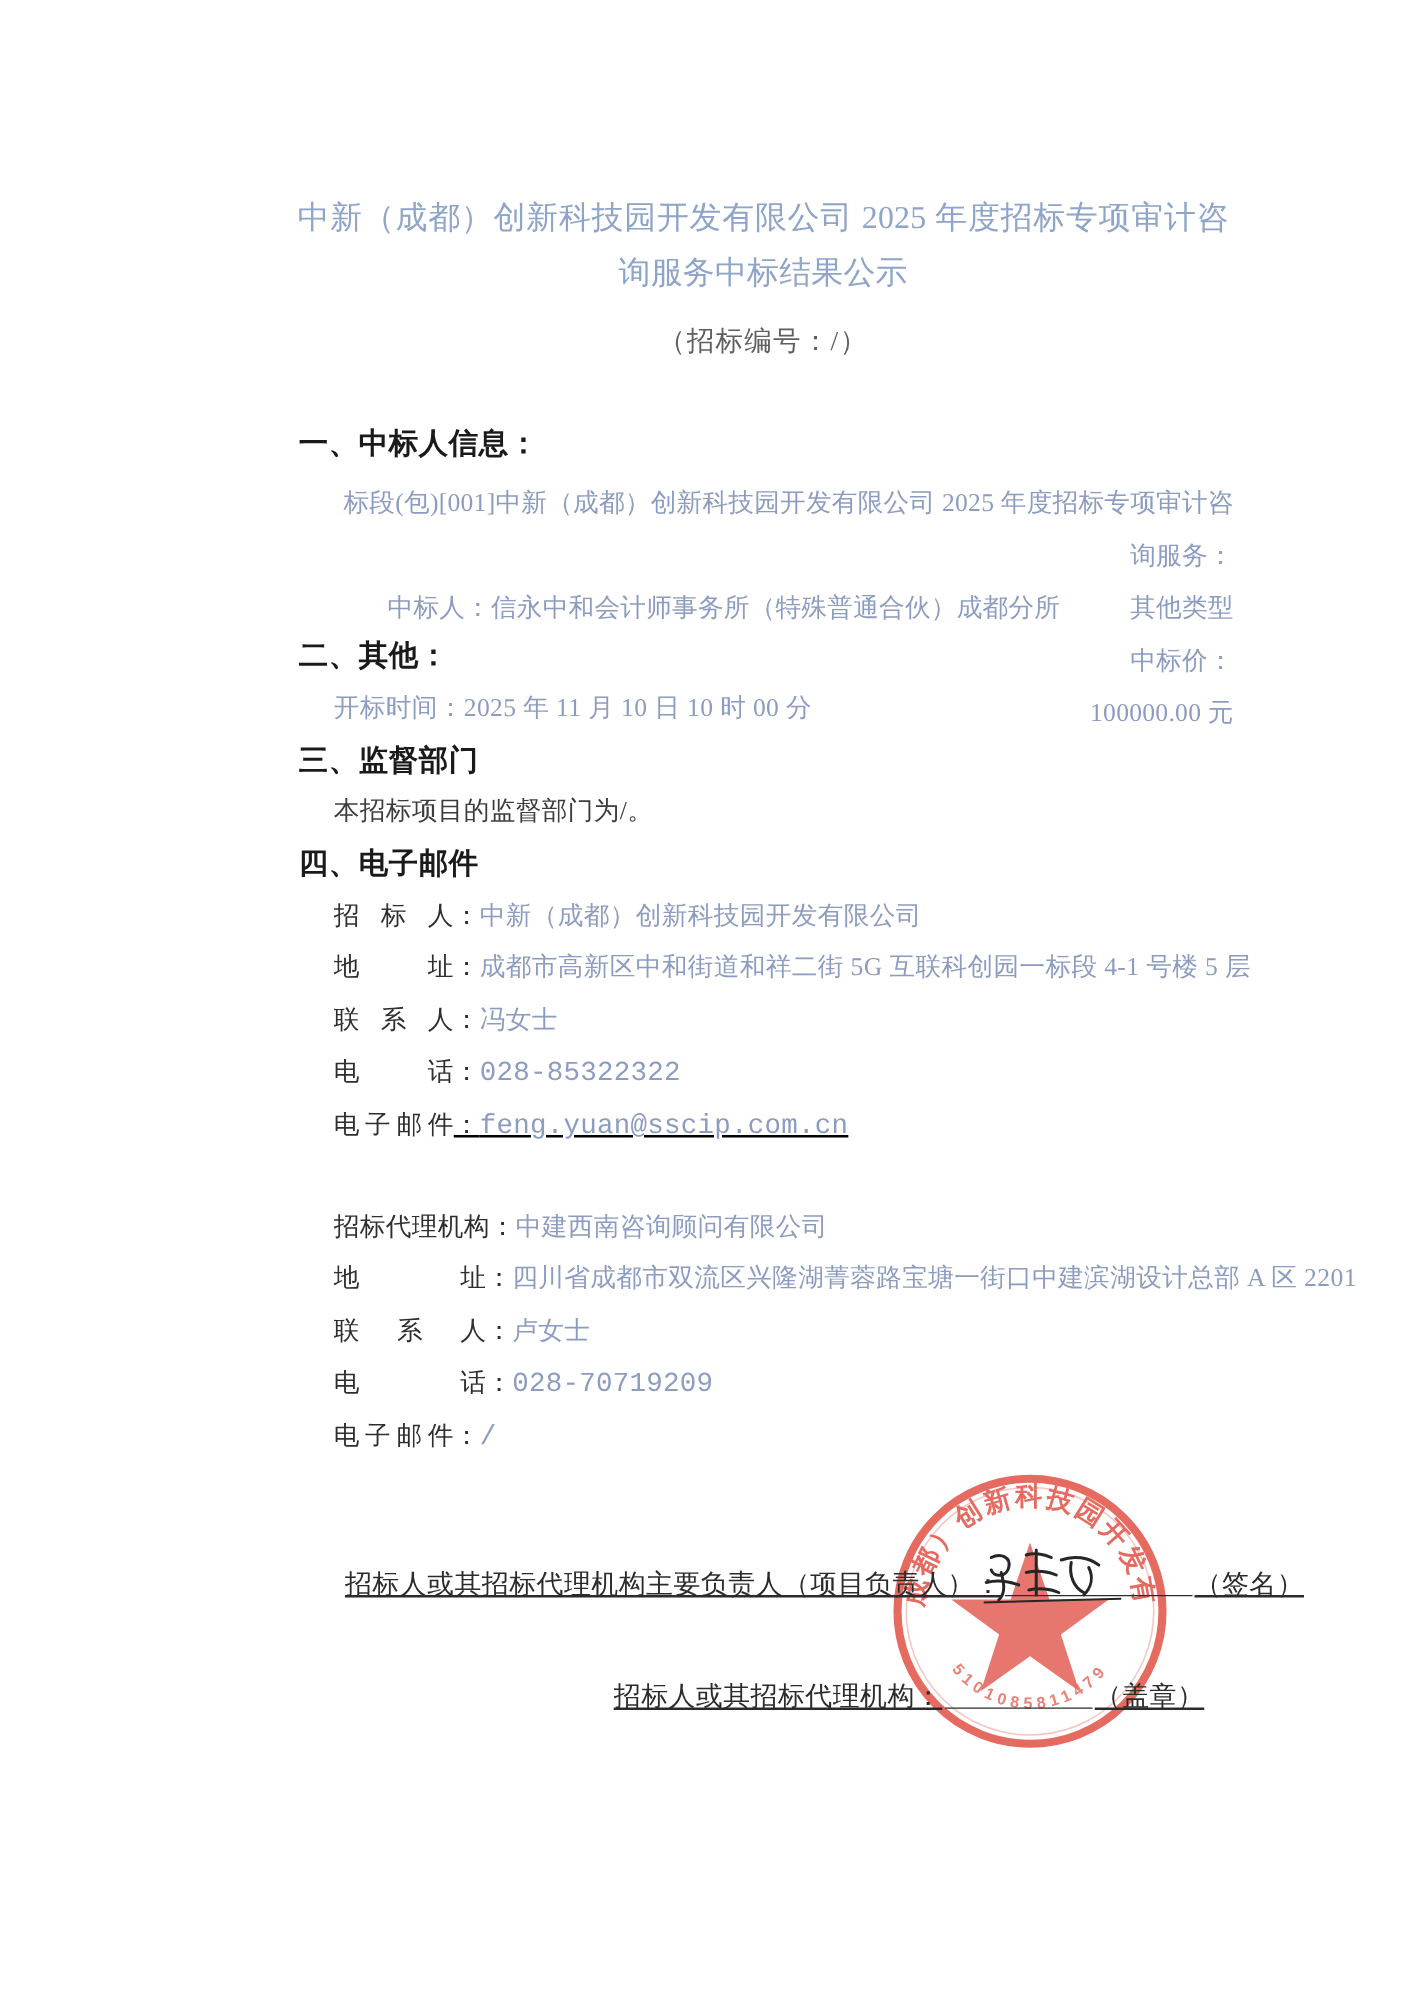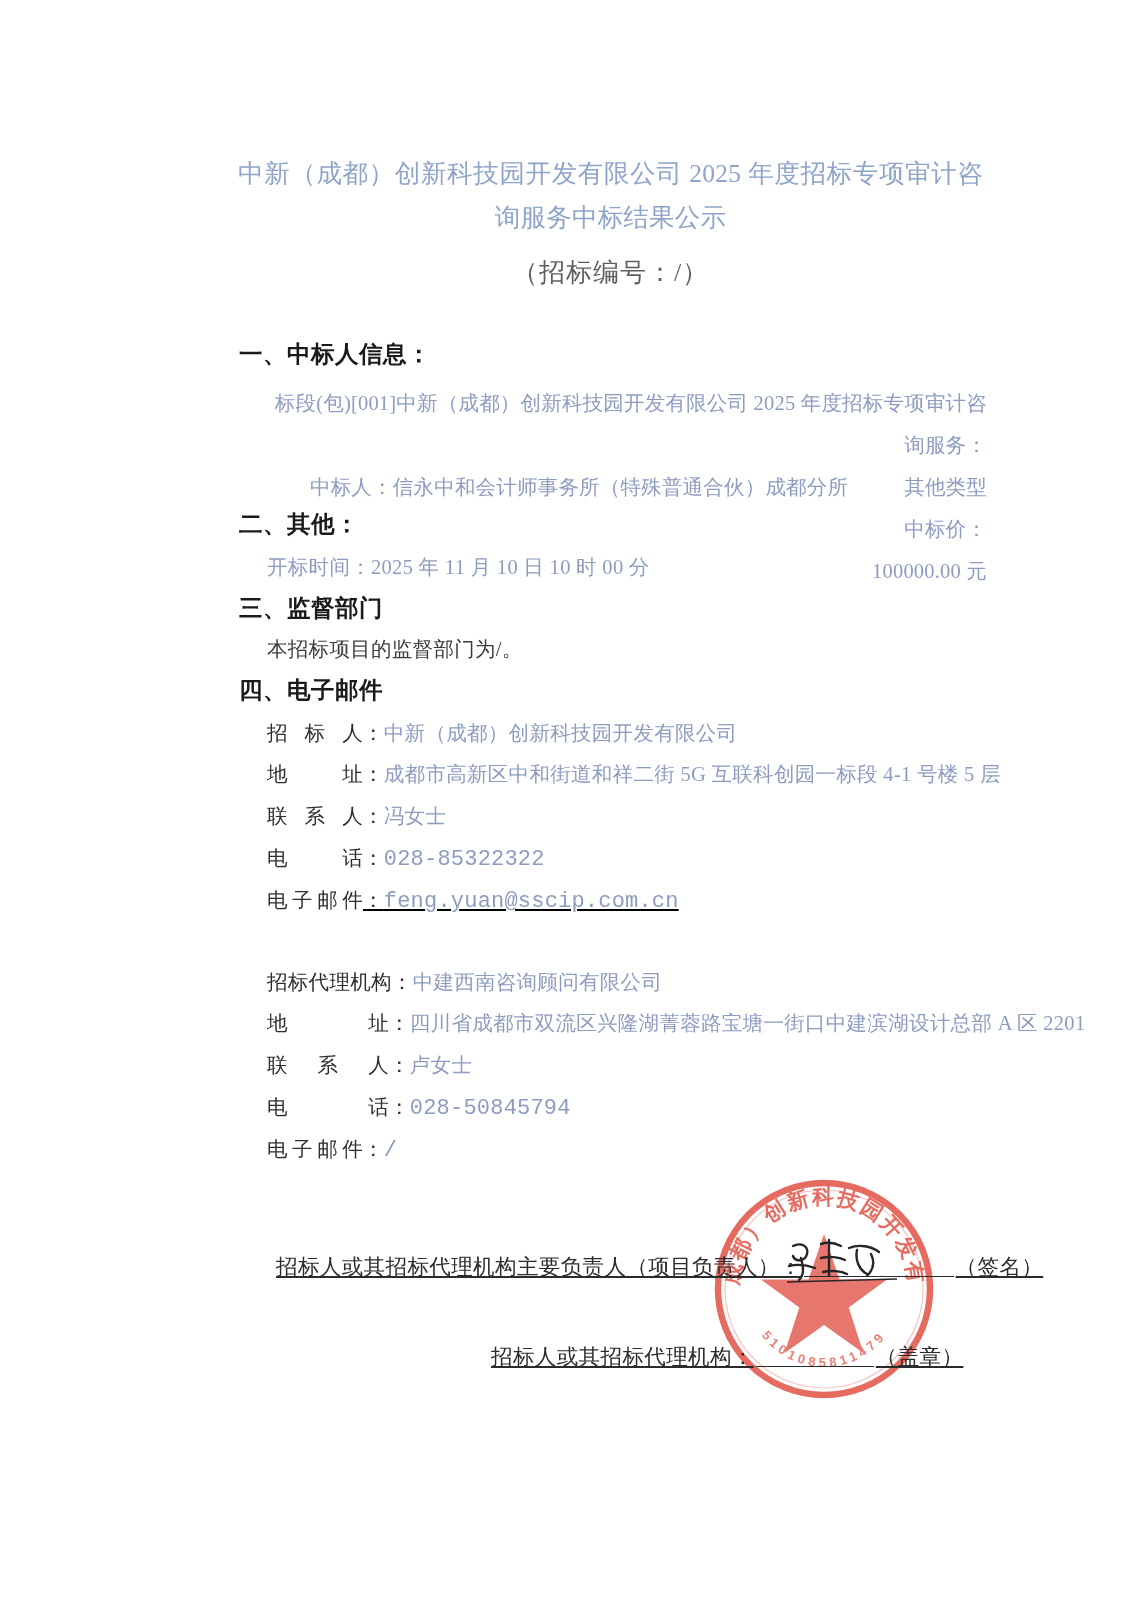--- a/index.html
+++ b/index.html
@@ -32,21 +32,21 @@
     font-size: 25.5px;
     line-height: 44px;
     color: #8ea4c8;
     font-weight: 400;
     letter-spacing: 0.2px;
     text-align: justify;
     text-align-last: center;
   }
   .doc-subtitle {
     margin-top: 16px;
-    font-size: 26px;
+    font-size: 22px;
     line-height: 34px;
     color: #5f5f5f;
     letter-spacing: 1px;
   }
 
   
   .section-heading {
     position: absolute;
     left: 196px;
     font-size: 23.5px;
@@ -220,21 +220,21 @@
 
   <div class="field-row" style="left:224px; top:1008px;">
     <span class="field-label w-spread-wide">地　　址</span><span class="field-colon">：</span><span class="field-value">四川省成都市双流区兴隆湖菁蓉路宝塘一街口中建滨湖设计总部 A 区 2201</span>
   </div>
 
   <div class="field-row" style="left:224px; top:1050px;">
     <span class="field-label w-spread-wide">联 系 人</span><span class="field-colon">：</span><span class="field-value">卢女士</span>
   </div>
 
   <div class="field-row" style="left:224px; top:1092px;">
-    <span class="field-label w-spread-wide">电　　话</span><span class="field-colon">：</span><span class="field-value mono">028-50845794</span>
+    <span class="field-label w-spread-wide">电　　话</span><span class="field-colon">：</span><span class="field-value mono">028-70719209</span>
   </div>
 
   <div class="field-row" style="left:224px; top:1134px;">
     <span class="field-label w-spread">电子邮件</span><span class="field-colon">：</span><span class="field-value mono">/</span>
   </div>
 
   <div class="seal">
     <svg viewBox="0 0 222 222" xmlns="http://www.w3.org/2000/svg">
       <defs>
         <path id="sealArc" d="M 26,111 A 85,85 0 1 1 196,111" fill="none"></path>

